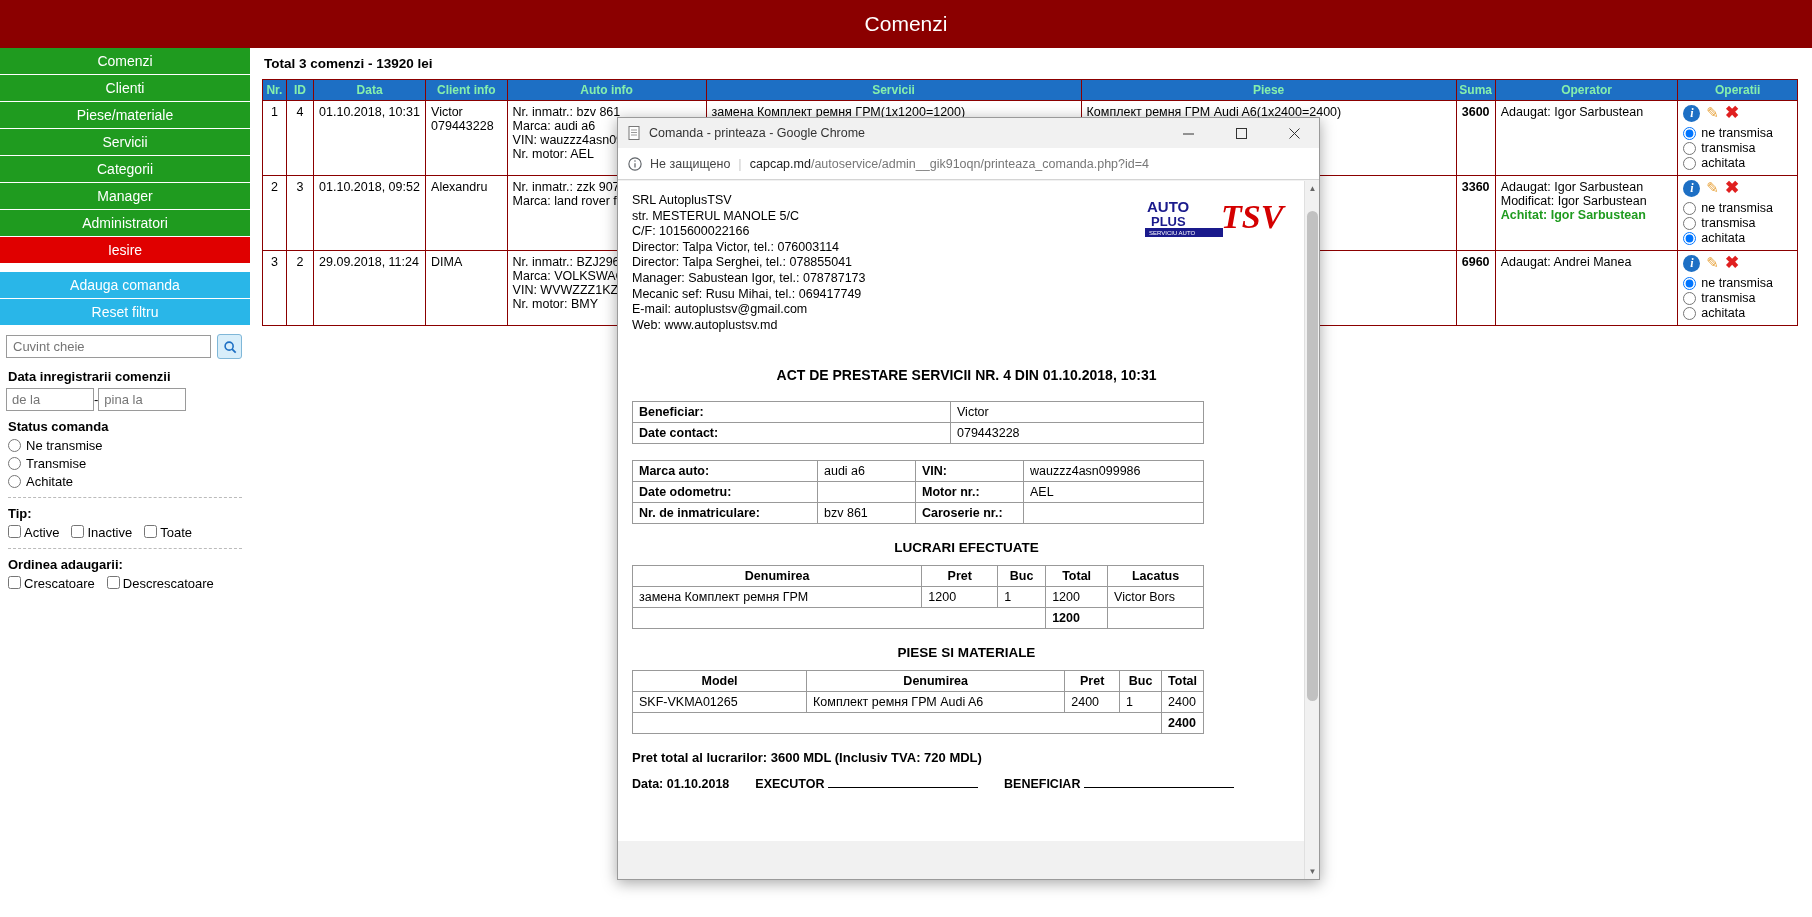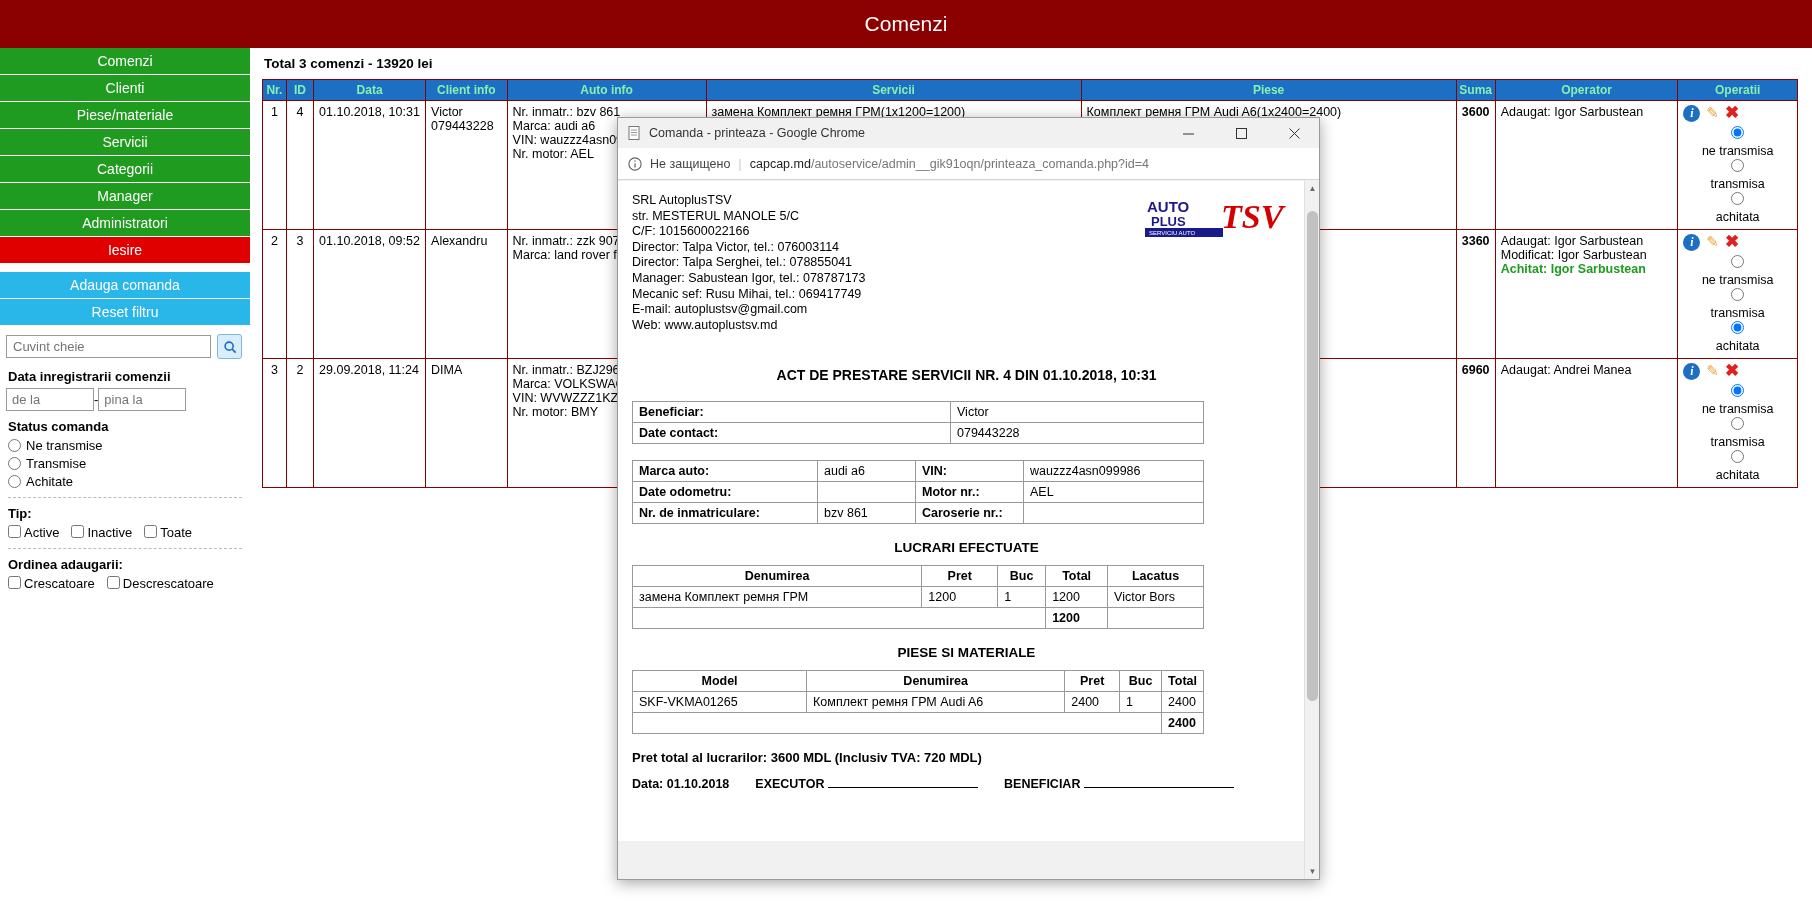--- a/index.html
+++ b/index.html
@@ -83,21 +83,21 @@
   .auto-line, .serv-line, .piese-line { white-space: nowrap; }
   .op-icons { display: flex; gap: 6px; justify-content: flex-start; margin-bottom: 4px; }
   .icon-i {
     width: 17px; height: 17px; border-radius: 50%; background: #1d6fc4;
     color: #fff; font-size: 12px; font-weight: bold; font-style: italic;
     display: flex; align-items: center; justify-content: center; cursor: pointer;
     font-family: "Liberation Serif", serif;
   }
   .icon-pencil { color: #e8a33d; font-size: 15px; cursor: pointer; line-height: 16px;}
   .icon-x { color: #e02020; font-size: 17px; font-weight: bold; cursor: pointer; line-height: 16px;}
-  .stat-row { display: flex; align-items: center; gap: 5px; font-size: 12.5px; margin: 1px 0; flex-direction: column;}
+  .stat-row { display: flex; align-items: center; gap: 5px; font-size: 12.5px; margin: 1px 0;}
   .op-green { color: #1f9b1f; font-weight: bold; }
 
   
   .win {
     position: absolute; left: 617px; top: 117px; width: 703px; height: 763px;
     background: #f1f1f1; border: 1px solid #9a9a9a;
     box-shadow: 0 3px 14px rgba(0,0,0,.35);
   }
   .win-title {
     height: 30px; background: #f1f1f1; display: flex; align-items: center;

